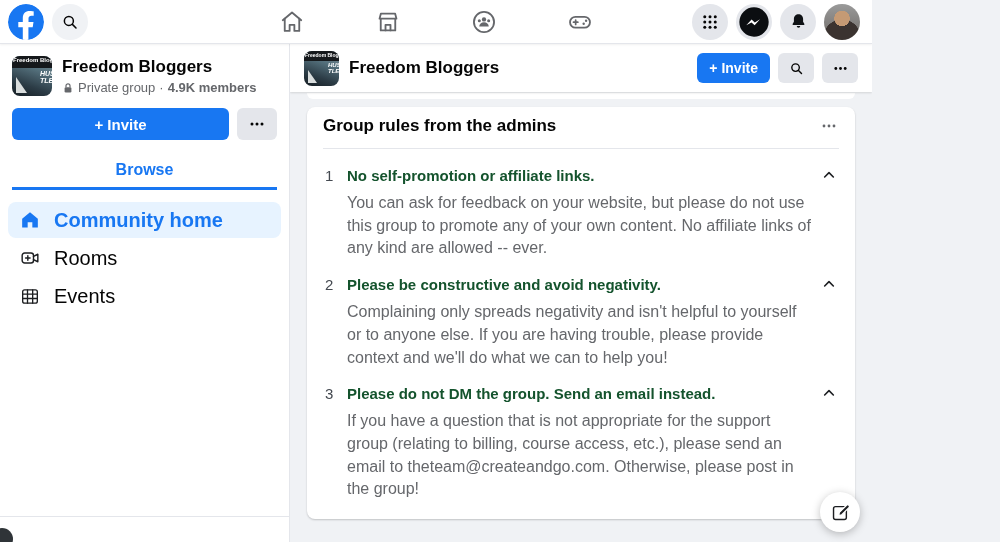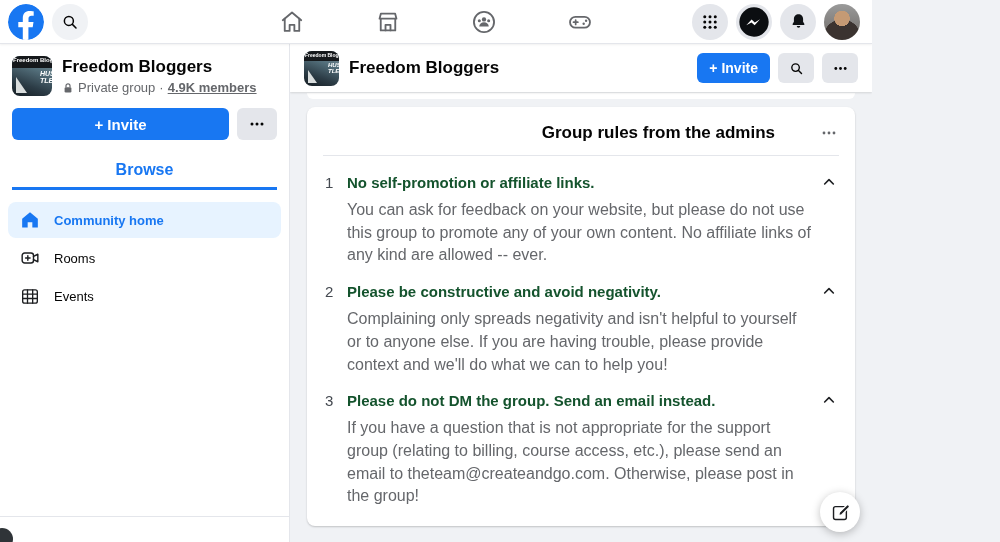--- a/index.html
+++ b/index.html
@@ -44,34 +44,34 @@
   .gavatar.small .cap { font-size:5px; }
   .gavatar .hus { position:absolute; right:1px; top:34%; width:11px; font-size:7px; line-height:7px;
                   font-style:italic; font-weight:bold; color:#fff; text-align:right; }
   .gavatar.small .hus { font-size:6px; line-height:6px; width:10px; }
   .gavatar .sail { position:absolute; bottom:3px; left:4px; width:0; height:0;
                    border-bottom:16px solid #d9dddd; border-right:11px solid transparent; }
   .gavatar.small .sail { border-bottom-width:13px; border-right-width:9px; }
   .group-title { font-size:17px; font-weight:bold; color:#050505; line-height:1.2; }
   .group-privacy { display:flex; align-items:center; gap:4px; margin-top:3px;
                    font-size:13px; color:#65676B; }
-  .group-privacy .members { font-weight:bold;text-decoration:underline; }
+  .group-privacy .members { font-weight:bold; }
   .side-actions { display:flex; gap:8px; padding:12px 12px 0 12px; }
   .btn-primary { flex:1; height:32px; background:#1877F2; color:#fff; border:none; border-radius:6px;
                  font-size:15px; font-weight:bold; font-family:inherit; cursor:pointer; }
   .btn-gray-sq { width:40px; height:32px; background:#E4E6EB; border:none; border-radius:6px;
                  display:flex; align-items:center; justify-content:center; color:#050505; cursor:pointer; }
   .tabs { display:flex; margin:12px 12px 0 12px; }
   .tab { flex:1; height:38px; background:transparent; border:none; font-family:inherit;
          font-size:16px; font-weight:bold; color:#65676B; cursor:pointer;
          border-bottom:3px solid transparent; }
   .tab.active { color:#1877F2; border-bottom-color:#1877F2; }
   .side-nav { padding:12px 8px 0 8px; }
   .nav-item { display:flex; align-items:center; gap:12px; height:36px; padding:0 10px;
-              border-radius:8px; font-size:13px; color:#050505; cursor:pointer; margin-bottom:2px; }
+              border-radius:8px; font-size:20px; color:#050505; cursor:pointer; margin-bottom:2px; }
   .nav-item .nicon { width:24px; display:flex; justify-content:center; color:#1c1e21; flex:none; }
   .nav-item.active { background:#E7F3FF; color:#1877F2; font-weight:bold; }
   .nav-item.active .nicon { color:#1877F2; }
   .side-bottom-divider { position:absolute; left:0; right:0; bottom:25px; border-top:1px solid #E4E6EB; }
   .cutoff-avatar { position:absolute; left:-9px; bottom:-8px; width:22px; height:22px;
                    border-radius:50%; background:#2f3438; }
 
   
   .main { flex:1; position:relative; background:#F0F2F5; overflow:hidden; }
   .main-header { position:absolute; top:0; left:0; right:0; height:48px; background:#fff;
@@ -82,21 +82,21 @@
   .btn-invite-sm { height:30px; padding:0 12px; background:#1877F2; color:#fff; border:none;
                    border-radius:6px; font-size:14px; font-weight:bold; font-family:inherit; cursor:pointer; }
   .btn-gray-sm { width:36px; height:30px; background:#E4E6EB; border:none; border-radius:6px;
                  display:flex; align-items:center; justify-content:center; color:#050505; cursor:pointer; }
 
   .content { position:absolute; top:48px; left:0; right:0; bottom:0; overflow:hidden; }
   .prev-card-sliver { width:548px; height:6px; margin:1px auto 0; background:#fff;
                       border-radius:0 0 10px 10px; }
   .rules-card { width:548px; margin:8px auto 0; background:#fff; border-radius:8px;
                 box-shadow:0 1px 2px rgba(0,0,0,.2); }
-  .card-head { display:flex; align-items:center; justify-content:flex-end; padding:16px 16px 12px;gap:44px; }
+  .card-head { display:flex; align-items:center; justify-content:space-between; padding:9px 16px 12px;gap:44px; }
   .card-title { font-size:17px; font-weight:bold; color:#050505; }
   .card-more { background:none; border:none; color:#65676B; cursor:pointer; padding:2px; border-radius:50%; }
   .card-divider { border-top:1px solid #E4E6EB; margin:0 16px; }
   .rules-list { padding:2px 18px 18px; }
   .rule { padding-top:16px; }
   .rule-row { display:flex; align-items:flex-start; cursor:pointer; }
   .rule-num { width:22px; flex:none; font-size:15px; color:#444950; }
   .rule-title { flex:1; font-size:15px; font-weight:bold; color:#14532d; }
   .rule-chevron { width:20px; flex:none; color:#1c1e21; display:flex; justify-content:flex-end; }
   .rule-desc { margin:8px 26px 0 22px; font-size:16px; line-height:1.42; color:#65676B; }

